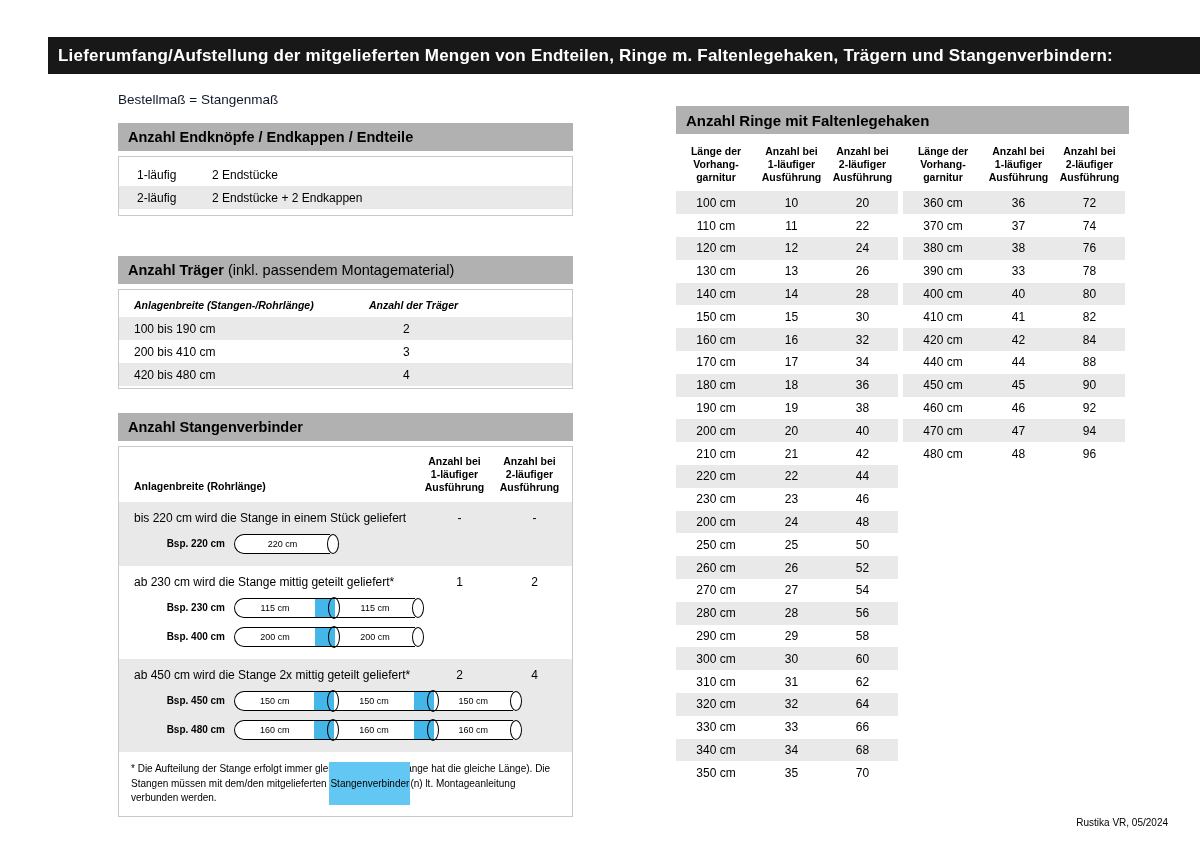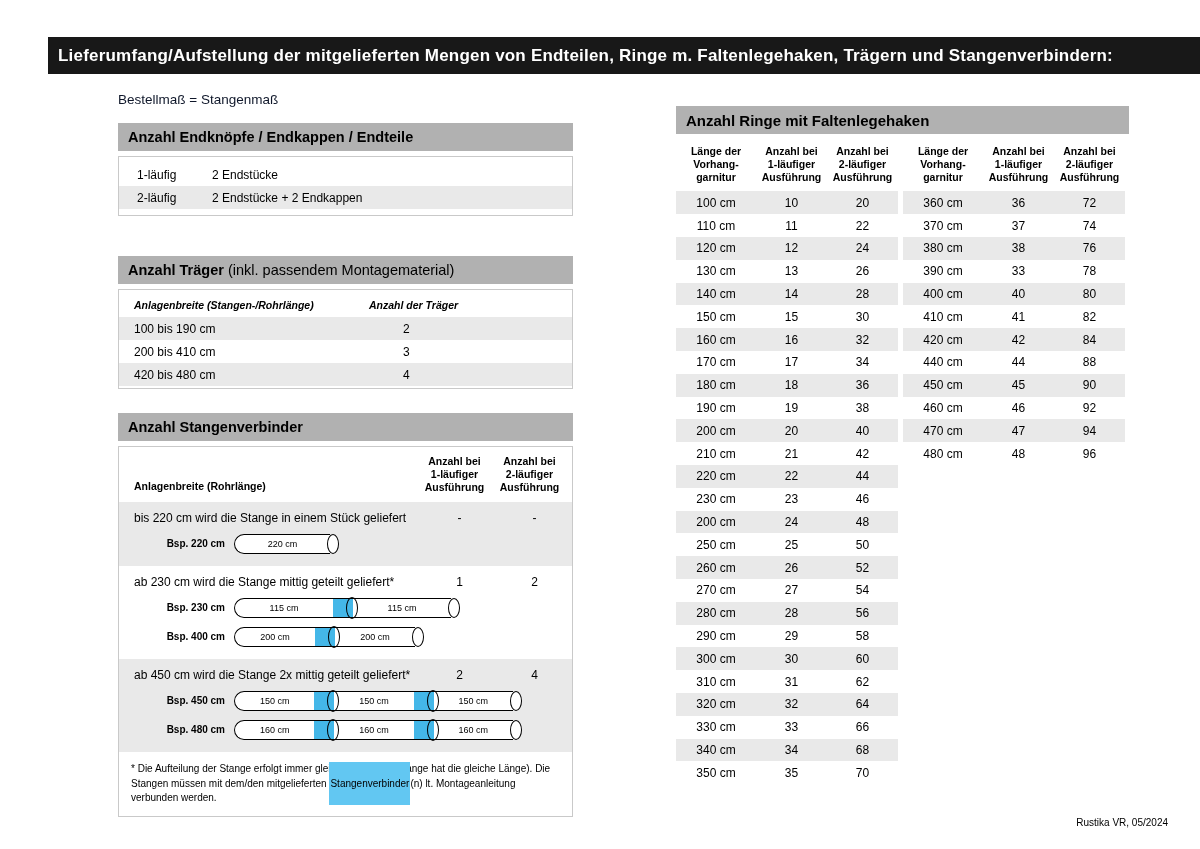--- a/index.html
+++ b/index.html
@@ -188,21 +188,21 @@
       </div>
 
       <div class="verb-group">
         <div class="vg-textrow">
           <span class="vg-text">ab 230 cm wird die Stange mittig geteilt geliefert*</span>
           <span class="vg-count">1</span>
           <span class="vg-count">2</span>
         </div>
         <div class="rod-row">
           <span class="rod-label">Bsp. 230 cm</span>
-          <span class="rod" style="width:226px">
+          <span class="rod" style="width:190px">
             <span class="seg first">115 cm</span>
             <span class="conn"></span>
             <span class="seg">115 cm</span>
             <span class="cap"></span>
           </span>
         </div>
         <div class="rod-row">
           <span class="rod-label">Bsp. 400 cm</span>
           <span class="rod" style="width:190px">
             <span class="seg first">200 cm</span>

